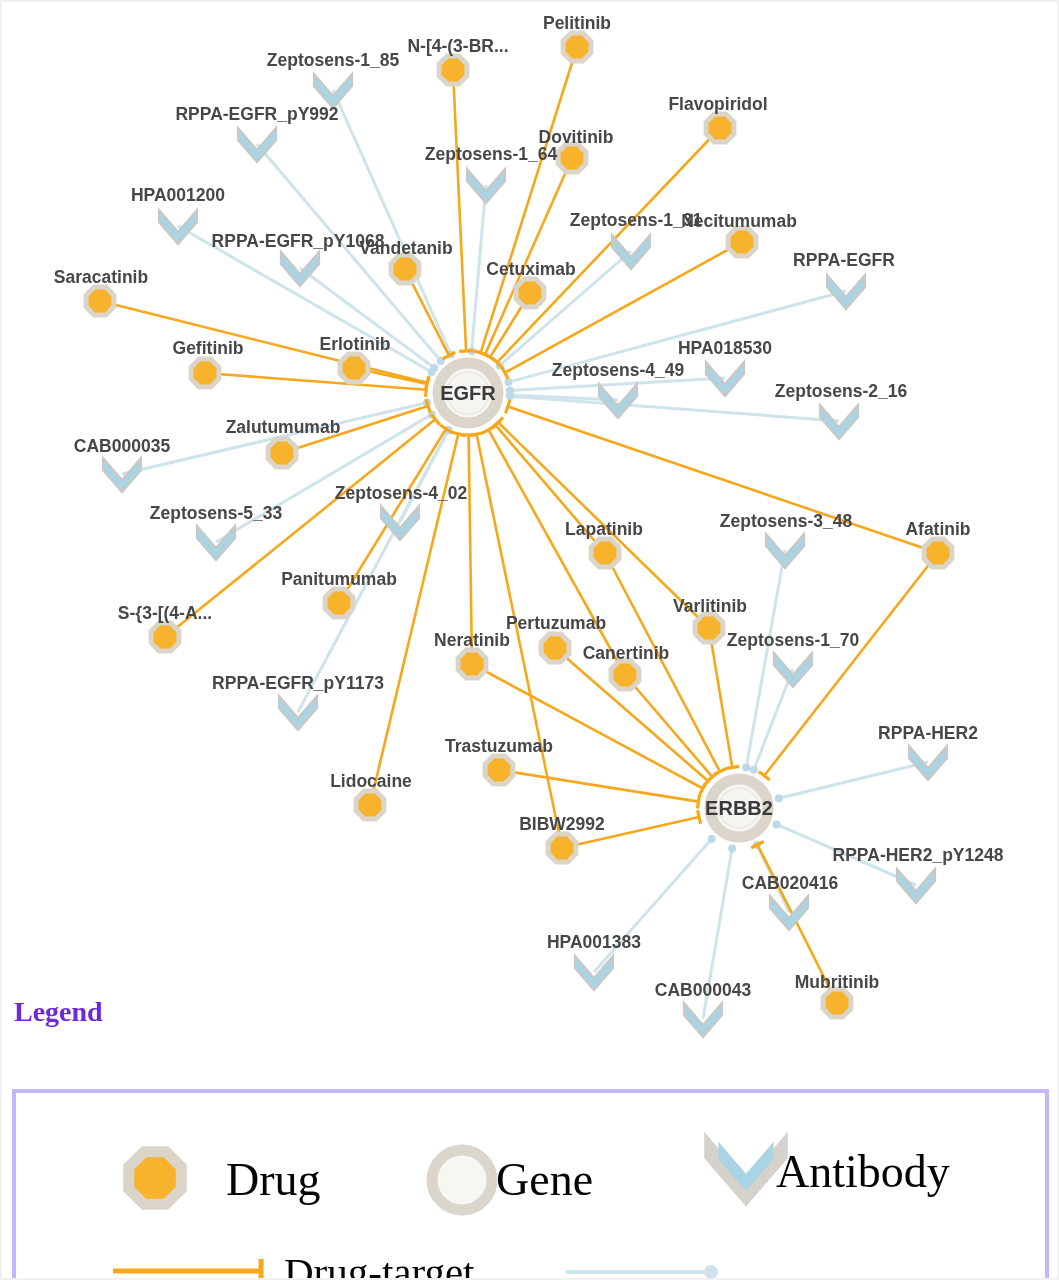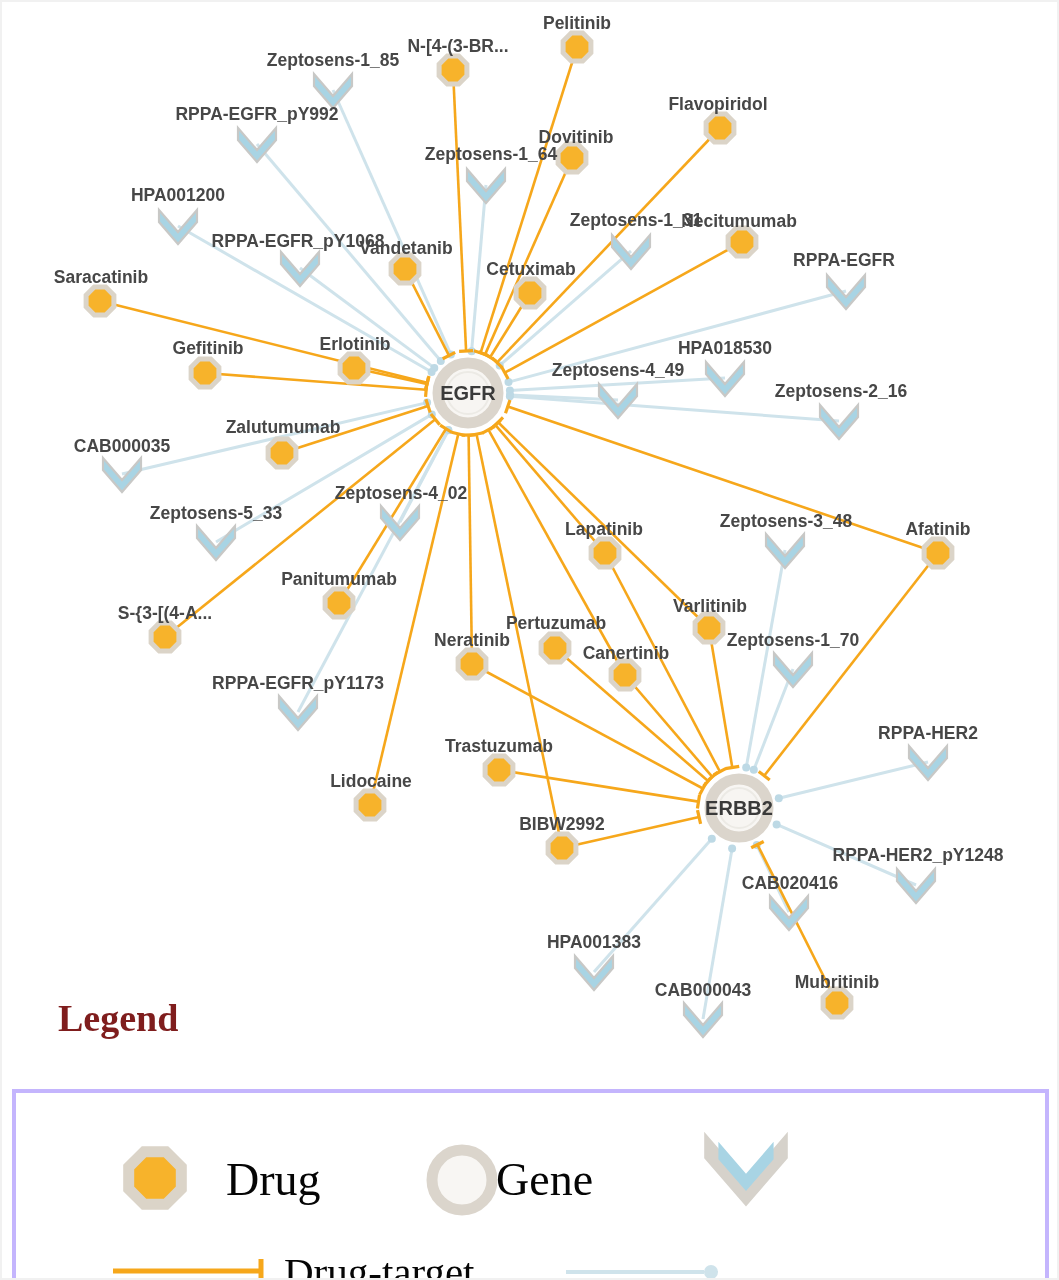--- a/index.html
+++ b/index.html
@@ -1,21 +1,21 @@
 <!DOCTYPE html>
 <html><head>
 <meta charset="utf-8">
 <style>
   html,body{margin:0;padding:0;}
   body{width:1059px;height:1280px;position:relative;background:#ffffff;font-family:"Liberation Sans",sans-serif;}
   .page{position:relative;width:1059px;height:1280px;box-sizing:border-box;border:2px solid #f1f1f1;background:#fff;overflow:hidden;}
   #graph-svg{position:absolute;left:0;top:0;}
   .node-label{font-family:"Liberation Sans",sans-serif;font-weight:700;font-size:17.5px;fill:#474747;}
   .gene-label{font-family:"Liberation Sans",sans-serif;font-weight:700;font-size:20px;fill:#3a3a3a;}
-  .legend-title{position:absolute;left:12px;top:994px;font-family:"Liberation Serif",serif;font-weight:700;font-size:38px;color:#7f1d1d;margin-left:44px;}
+  .legend-title{position:absolute;left:12px;top:994px;font-family:"Liberation Serif",serif;font-weight:700;font-size:28px;color:#6d28d9;}
   .legend-box{position:absolute;left:10px;top:1046px;width:1037px;height:216px;border:4px solid #c4b5fd;background:#fff;box-sizing:border-box;margin-top:41px;}
   .legend-box .abs{position:absolute;}
   .legend-label{position:absolute;font-family:"Liberation Serif",serif;font-size:46px;color:#050505;white-space:nowrap;}
   .legend-label.small{font-size:41px;text-align:right;}
 </style>
 </head>
 <body>
 
 <div class="page">
 
@@ -227,20 +227,21 @@
 
     <svg class="abs" style="left:400px;top:40px" width="92" height="92">
       <circle cx="46" cy="47" r="30" fill="#F8F6F3" stroke="#DBD5CC" stroke-width="11"></circle>
     </svg>
     <div class="legend-label" style="left:480px;top:60px">Gene</div>
 
     <svg class="abs" style="left:682px;top:34px" width="100" height="96">
       <path d="M 6.2 4.8 L 48 53.2 L 89.8 4.8 L 89.8 31.2 L 48 79.6 L 6.2 31.2 Z" fill="#D6D2CB"></path>
       <path d="M 20.4 14.8 L 48 46.7 L 75.6 14.8 L 75.6 32.2 L 48 64.1 L 20.4 32.2 Z" fill="#A8D4E4"></path>
     </svg>
+    <div class="legend-label" style="left:760px;top:52px">Antibody</div>
 
     <svg class="abs" style="left:95px;top:162px" width="170" height="32">
       <line x1="2" y1="16" x2="150" y2="16" stroke="#F6A71B" stroke-width="5"></line>
       <line x1="150" y1="4" x2="150" y2="28" stroke="#F6A71B" stroke-width="5"></line>
     </svg>
     <div class="legend-label small" style="left:268px;top:155px">Drug-target</div>
 
     <svg class="abs" style="left:548px;top:163px" width="162" height="32">
       <line x1="2" y1="16" x2="140" y2="16" stroke="#CFE3EB" stroke-width="4"></line>
       <circle cx="147" cy="16" r="7" fill="#CFE3EB"></circle>

